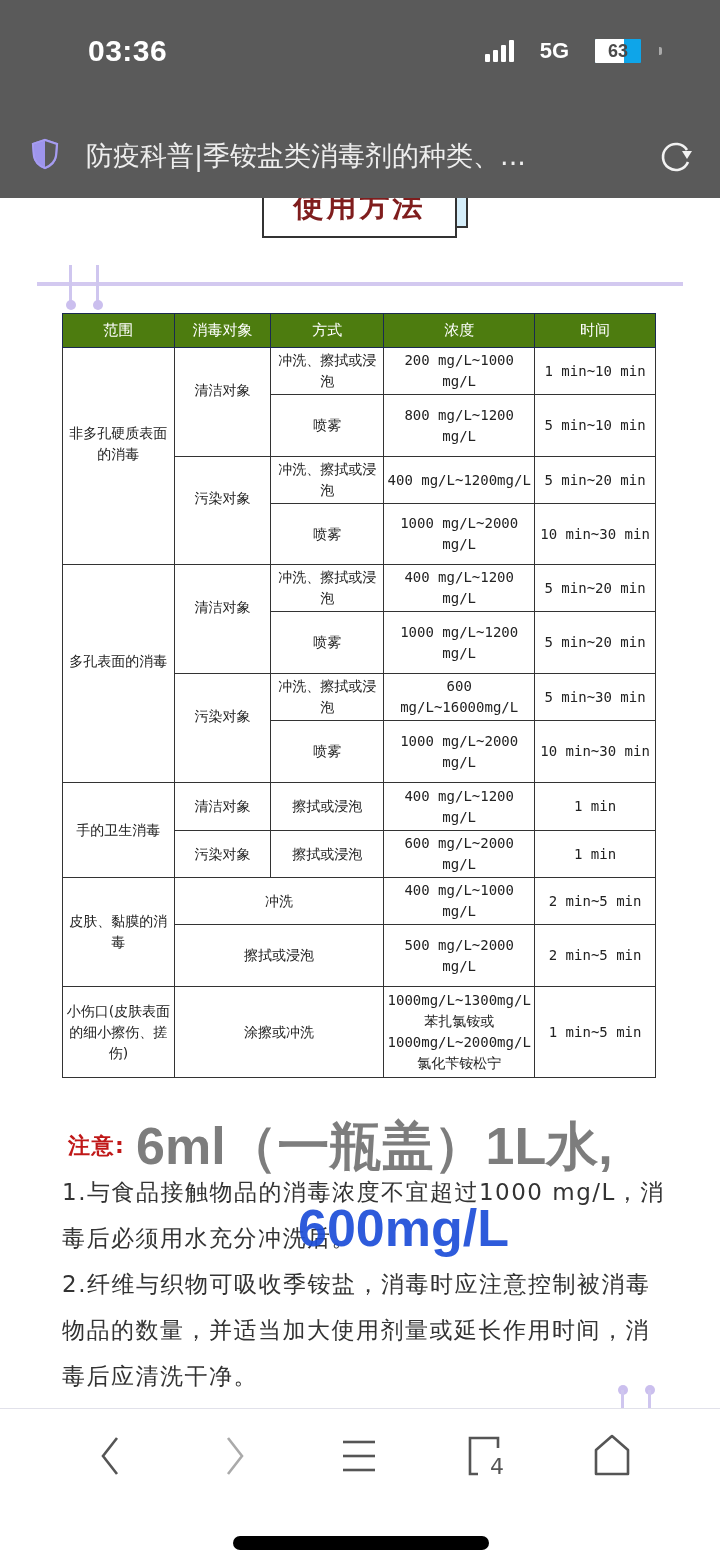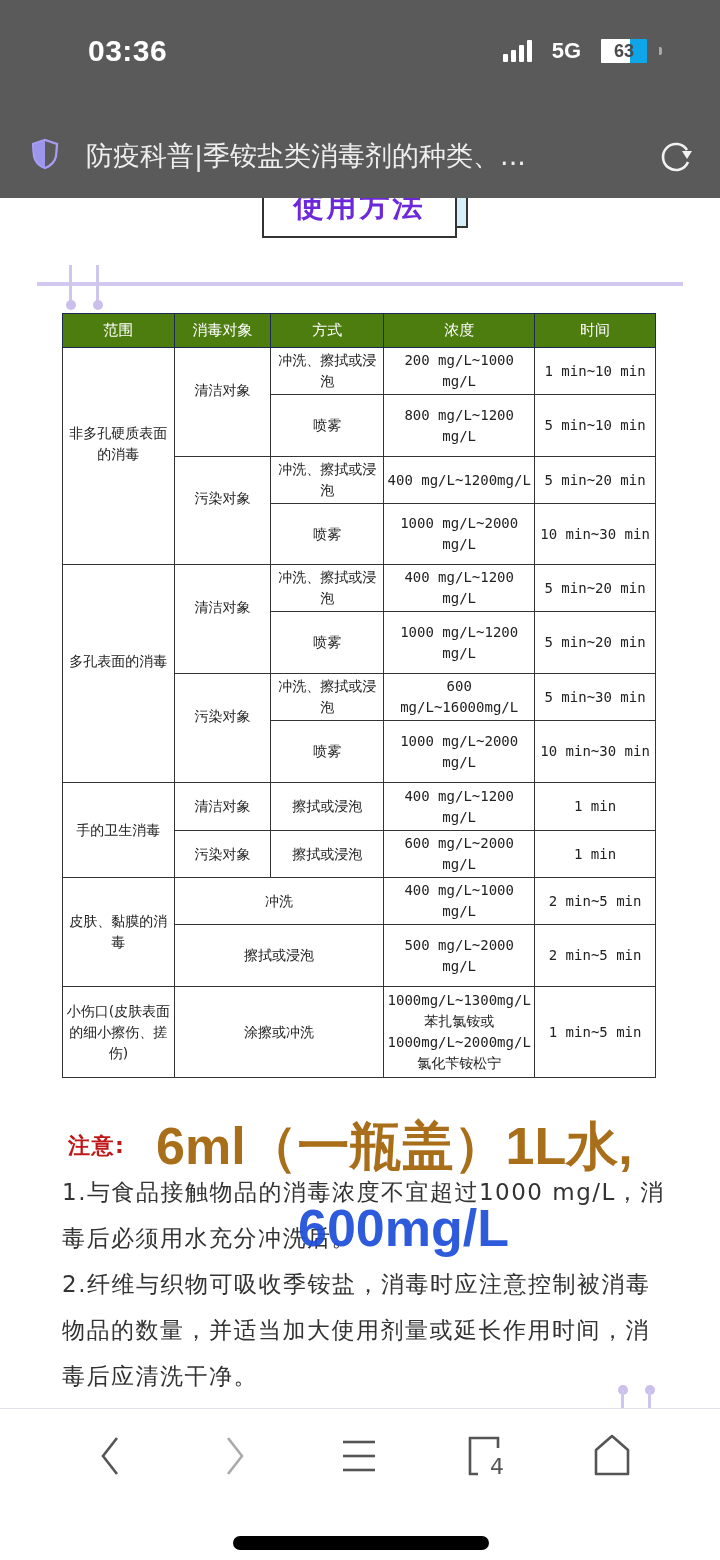--- a/index.html
+++ b/index.html
@@ -2,52 +2,52 @@
 <html><head>
   <meta charset="utf-8">
   <style>
     * { box-sizing: border-box; margin: 0; padding: 0; }
     html, body { width: 720px; height: 1560px; overflow: hidden; background: #ffffff; }
     body { position: relative; font-family: "DejaVu Sans", "Liberation Sans", sans-serif; }
 
     
     .topbar { position: absolute; left: 0; top: 0; width: 720px; height: 198px; background: #5a5a5a; z-index: 5; padding-left: 9px; }
     .status-time { position: absolute; left: 88px; top: 34px; color: #fff; font-size: 30px; font-weight: bold; font-family: "Liberation Sans", sans-serif; letter-spacing: 0.5px; }
-    .status-right { position: absolute; right: 58px; top: 38px; display: flex; align-items: center; gap: 20px; color: #fff; }
+    .status-right { position: absolute; right: 58px; top: 38px; display: flex; align-items: center; gap: 26px; color: #fff; }
     .signal { display: flex; align-items: flex-end; gap: 3px; height: 22px; }
     .signal span { display: block; width: 5px; background: #fff; border-radius: 1px; }
     .net { font-size: 22px; font-weight: bold; font-family: "Liberation Sans", sans-serif; }
     .battery { position: relative; width: 46px; height: 24px; border-radius: 1px; background: #0ea5e9; overflow: hidden; display: flex; align-items: center; justify-content: center; }
     .battery .fill { position: absolute; left: 0; top: 0; bottom: 0; width: 63%; background: #ffffff; }
     .battery .pct { position: relative; color: #4a4a4a; font-weight: bold; font-size: 18px; font-family: "Liberation Sans", sans-serif; }
     .battery-tip { width: 3px; height: 8px; background: #aaa; border-radius: 0 2px 2px 0; margin-left: -8px; }
 
     .urlbar { position: absolute; left: 0; top: 128px; width: 720px; height: 56px; display: flex; align-items: center; }
     .shield { position: absolute; left: 30px; top: 10px; width: 30px; height: 32px; }
     .url-title { position: absolute; left: 86px; top: 10px; color: #eeeeee; font-size: 27px; white-space: nowrap; }
     .reload { position: absolute; left: 656px; top: 8px; width: 40px; height: 40px; }
 
     
     .title-box-shadow { position: absolute; left: 298px; top: 178px; width: 170px; height: 50px; background: #d5eefa; border: 2px solid #333; z-index: 1; }
     .title-box { position: absolute; left: 262px; top: 178px; width: 195px; height: 60px; background: #fff; border: 2px solid #333; z-index: 2; text-align: center; }
-    .title-box span { display: block; font-size: 30px; font-weight: bold; color: #6d28d9; margin-top: 6px; letter-spacing: 3px; }
+    .title-box span { display: block; font-size: 30px; font-weight: bold; color: #7f1d1d; margin-top: 6px; letter-spacing: 3px; }
 
     .deco-line { position: absolute; left: 37px; top: 282px; width: 646px; height: 4px; background: #d3c9f0; }
     .deco-pin { position: absolute; width: 3px; background: #cfc6ef; }
     .deco-dot { position: absolute; width: 10px; height: 10px; border-radius: 50%; background: #cbbfee; }
 
     table.disinfect { position: absolute; left: 62px; top: 313px; width: 594px; border-collapse: collapse; font-family: "DejaVu Sans", sans-serif; color: #222; }
     table.disinfect th { background: #4d7c0f; color: #fff; font-weight: normal; font-size: 15px; height: 34px; border: 1.5px solid #1a2a50; }
     table.disinfect td { border: 1.5px solid #333; text-align: center; vertical-align: middle; font-size: 14px; line-height: 21px; padding: 2px 3px; }
     td.mono { font-family: "DejaVu Sans Mono", "Liberation Mono", monospace; font-size: 13px; }
     td.raise span { position: relative; top: -12px; }
 
     .note { position: absolute; left: 62px; top: 1122px; width: 610px; font-size: 23px; line-height: 46px; color: #333; letter-spacing: 1.5px; }
     .note-label { color: #c01818; font-weight: bold; font-size: 22px; margin-left: 6px; }
-    .overlay1 { position: absolute; left: 136px; top: 1112px; color: #a16207; font-size: 52px; font-weight: bold; white-space: nowrap; font-family: "Liberation Sans", sans-serif; opacity: 0.92; z-index: 3; margin-left: 20px; }
+    .overlay1 { position: absolute; left: 136px; top: 1112px; color: #737373; font-size: 52px; font-weight: bold; white-space: nowrap; font-family: "Liberation Sans", sans-serif; opacity: 0.92; z-index: 3; }
     .overlay2 { position: absolute; left: 298px; top: 1198px; color: #1d4ed8; font-size: 52px; font-weight: bold; white-space: nowrap; font-family: Liberation Sans, sans-serif; opacity: 0.92; z-index: 3; }
 
     
     .bottom-divider { position: absolute; left: 0; top: 1408px; width: 720px; height: 1px; background: #e1e1ea; }
     .bottom-bar { position: absolute; left: 0; top: 1409px; width: 720px; height: 151px; background: #fff; }
     .nav-btn { position: absolute; top: 22px; width: 50px; height: 50px; display: flex; align-items: center; justify-content: center; }
     .home-bar { position: absolute; left: 233px; top: 1536px; width: 256px; height: 14px; background: #000; border-radius: 7px; }
   </style>
 </head>
 <body>

